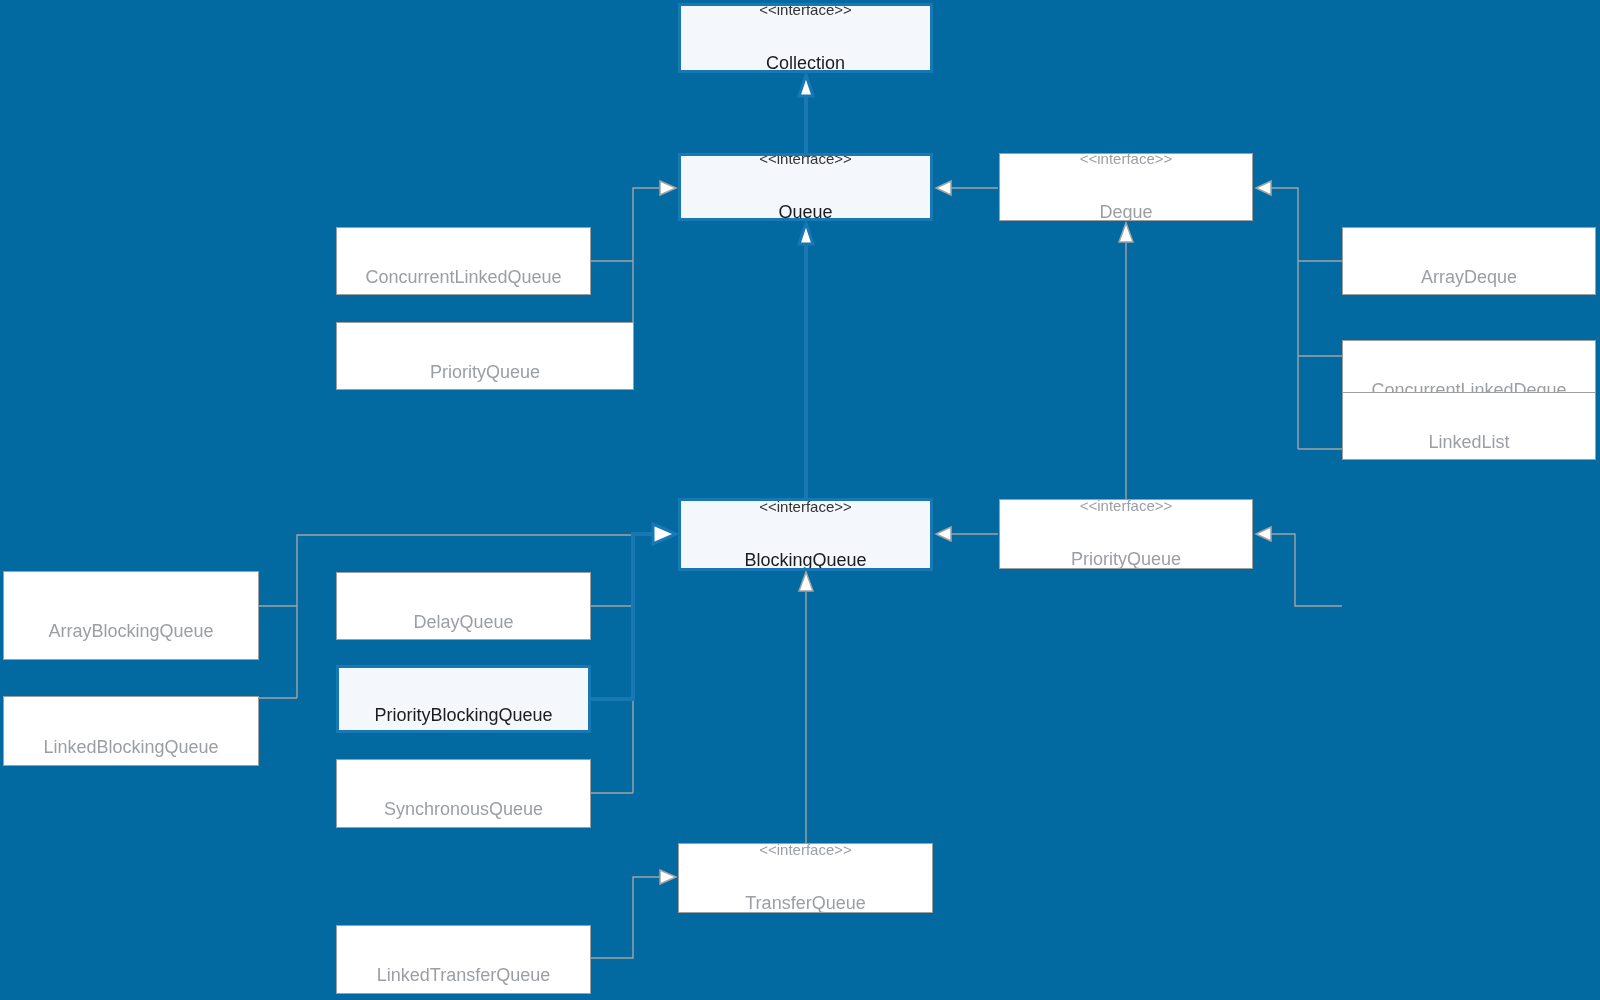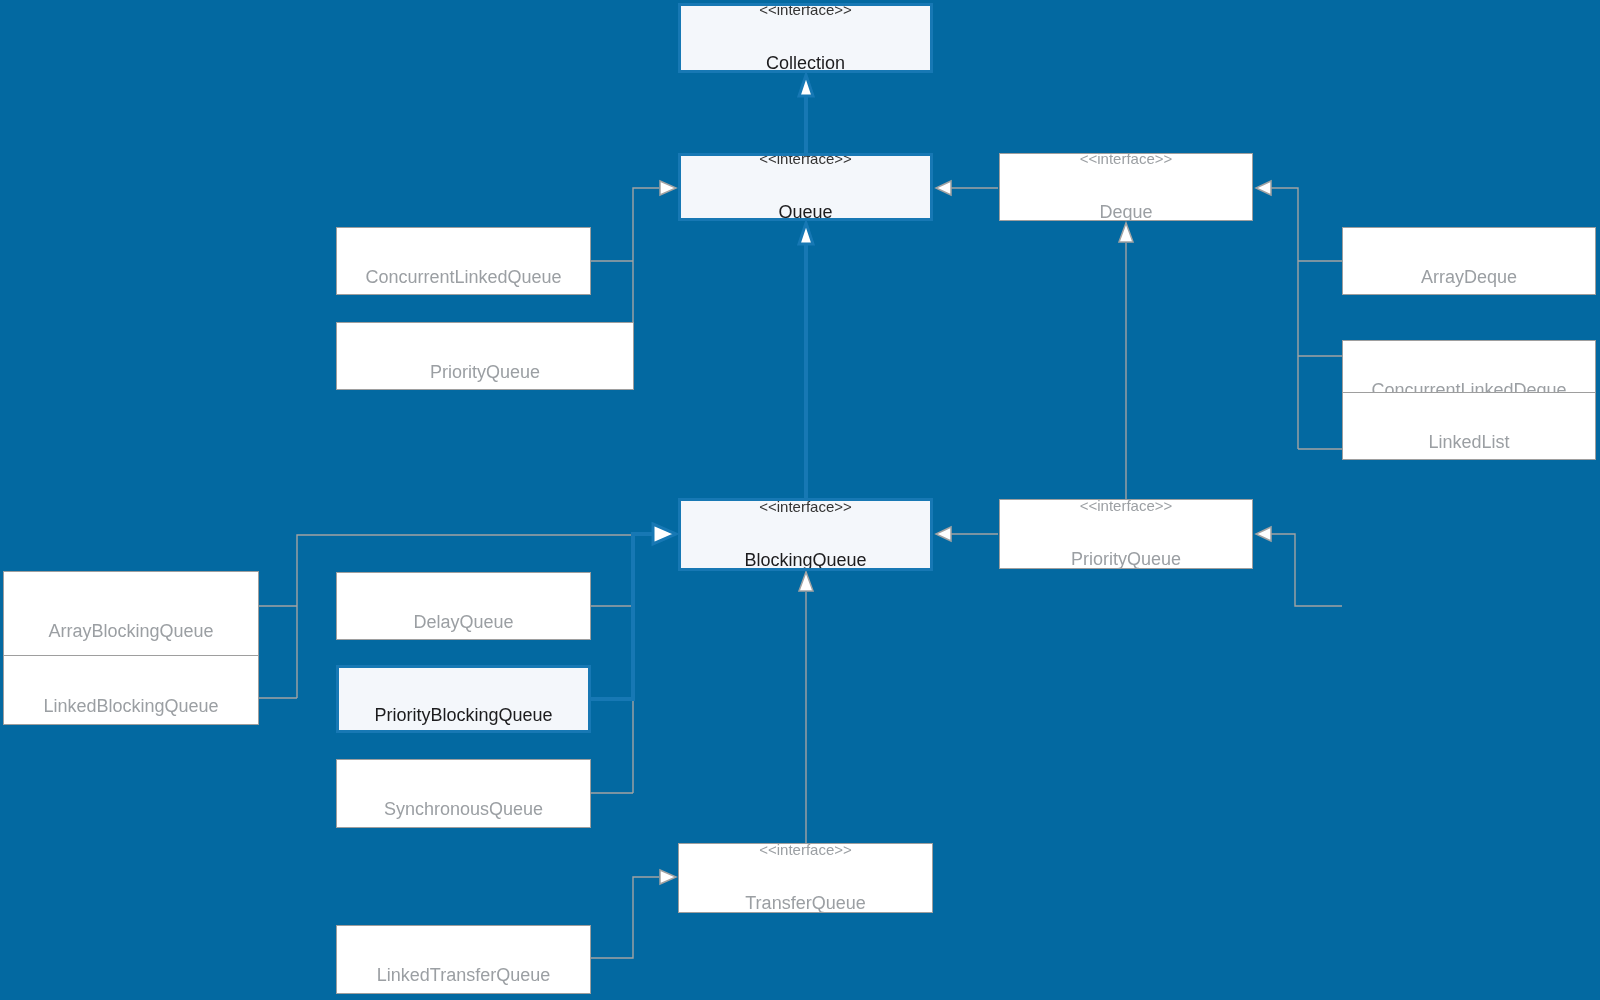--- a/index.html
+++ b/index.html
@@ -135,21 +135,21 @@
 
   <div class="node" style="left:999px;top:499px;width:254px;height:70px">
     <span class="stereo">&lt;&lt;interface&gt;&gt;</span>
     <span class="label">PriorityQueue</span>
   </div>
 
   <div class="node" style="left:3px;top:571px;width:256px;height:89px">
     <span class="label">ArrayBlockingQueue</span>
   </div>
 
-  <div class="node" style="left:3px;top:655px;width:256px;height:70px">
+  <div class="node" style="left:3px;top:696px;width:256px;height:70px">
     <span class="label">LinkedBlockingQueue</span>
   </div>
 
   <div class="node" style="left:336px;top:572px;width:255px;height:68px">
     <span class="label">DelayQueue</span>
   </div>
 
   <div class="node accent" style="left:336px;top:665px;width:255px;height:68px">
     <span class="label">PriorityBlockingQueue</span>
   </div>

